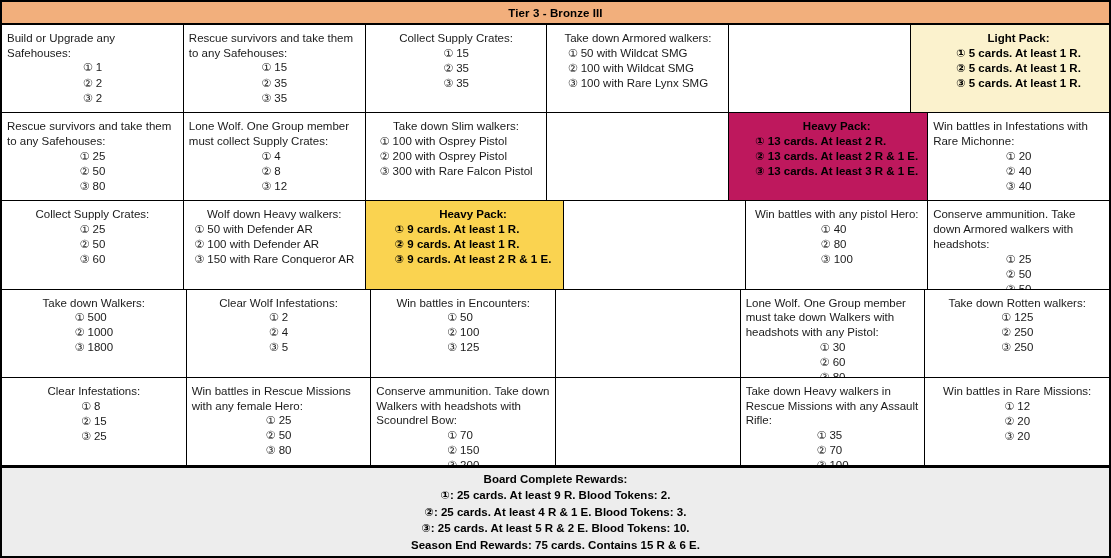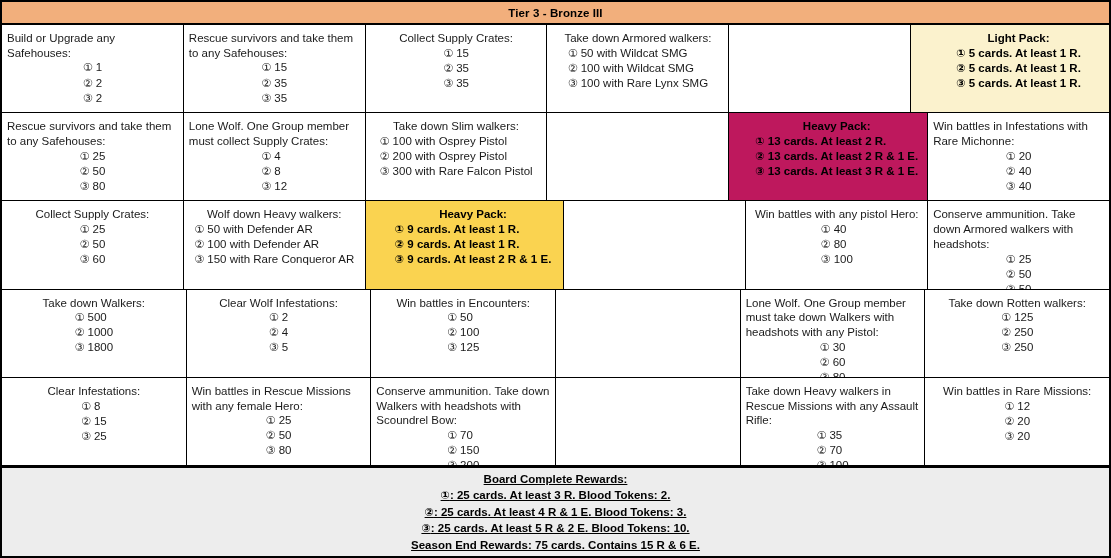--- a/index.html
+++ b/index.html
@@ -97,21 +97,21 @@
     display: flex;
     flex-direction: column;
     align-items: center;
     justify-content: center;
     text-align: center;
     font-size: 11.5px;
     font-weight: bold;
     line-height: 1.42;
     color: #000000;
   }
-  .footer-bar .fline { display: block; text-decoration: underline; }
+  .footer-bar .fline { display: block; }
 </style>
 </head>
 <body>
 
 <div id="board">
 
   <div class="header-bar">
     <span>Tier 3 - Bronze III</span>
   </div>
 
@@ -328,19 +328,19 @@
             <span class="li"><span class="marker">①</span><span> 12</span></span>
             <span class="li"><span class="marker">②</span><span> 20</span></span>
             <span class="li"><span class="marker">③</span><span> 20</span></span>
           </span>
         </div>
       </div>
     </div>
 
   <div class="footer-bar">
     <span class="fline">Board Complete Rewards:</span>
-    <span class="fline"><span class="marker">①</span><span>: 25 cards. At least 3 R. Blood Tokens: 2.</span></span>
+    <span class="fline"><span class="marker">①</span><span>: 25 cards. At least 9 R. Blood Tokens: 2.</span></span>
     <span class="fline"><span class="marker">②</span><span>: 25 cards. At least 4 R &amp; 1 E. Blood Tokens: 3.</span></span>
     <span class="fline"><span class="marker">③</span><span>: 25 cards. At least 5 R &amp; 2 E. Blood Tokens: 10.</span></span>
     <span class="fline">Season End Rewards: 75 cards. Contains 15 R &amp; 6 E.</span>
   </div>
 
 </div>
 
 </body></html>

